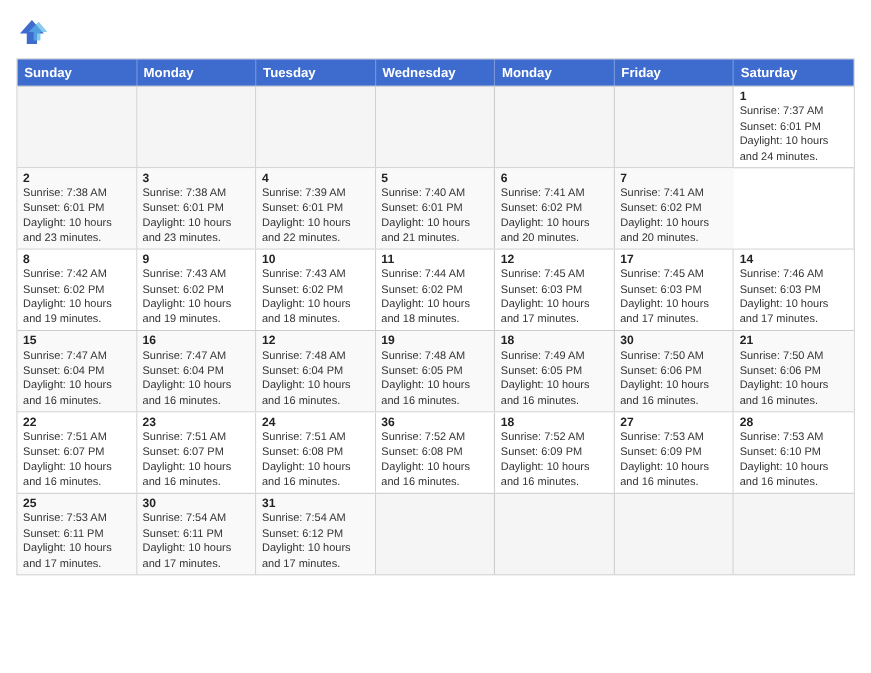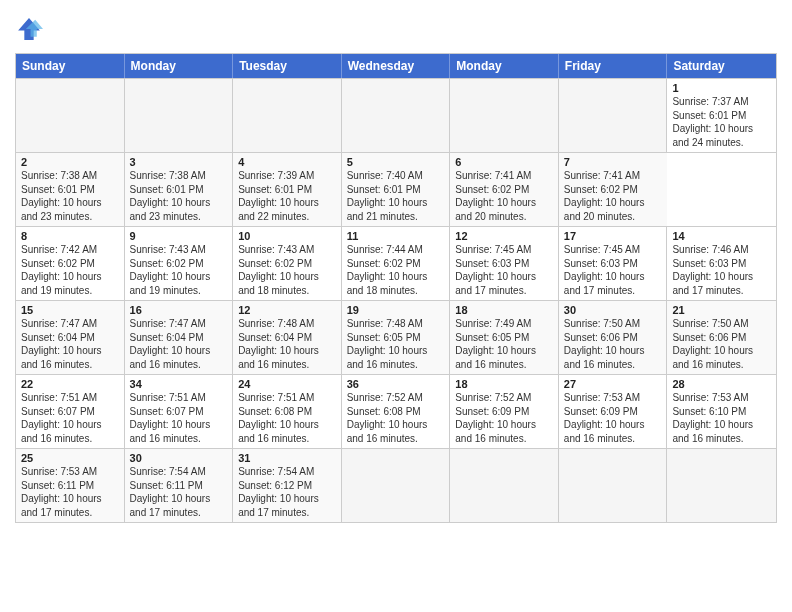--- a/index.html
+++ b/index.html
@@ -239,21 +239,21 @@
             <span class="day-num">21</span>
             <div class="cell-text">Sunrise: 7:50 AM<br>Sunset: 6:06 PM<br>Daylight: 10 hours<br>and 16 minutes.</div>
           </div>
         </div>
         <div class="cal-week">
           <div class="cal-cell">
             <span class="day-num">22</span>
             <div class="cell-text">Sunrise: 7:51 AM<br>Sunset: 6:07 PM<br>Daylight: 10 hours<br>and 16 minutes.</div>
           </div>
           <div class="cal-cell">
-            <span class="day-num">34</span>
+            <span class="day-num">23</span>
             <div class="cell-text">Sunrise: 7:51 AM<br>Sunset: 6:07 PM<br>Daylight: 10 hours<br>and 16 minutes.</div>
           </div>
           <div class="cal-cell">
             <span class="day-num">24</span>
             <div class="cell-text">Sunrise: 7:51 AM<br>Sunset: 6:08 PM<br>Daylight: 10 hours<br>and 16 minutes.</div>
           </div>
           <div class="cal-cell">
             <span class="day-num">36</span>
             <div class="cell-text">Sunrise: 7:52 AM<br>Sunset: 6:08 PM<br>Daylight: 10 hours<br>and 16 minutes.</div>
           </div>

